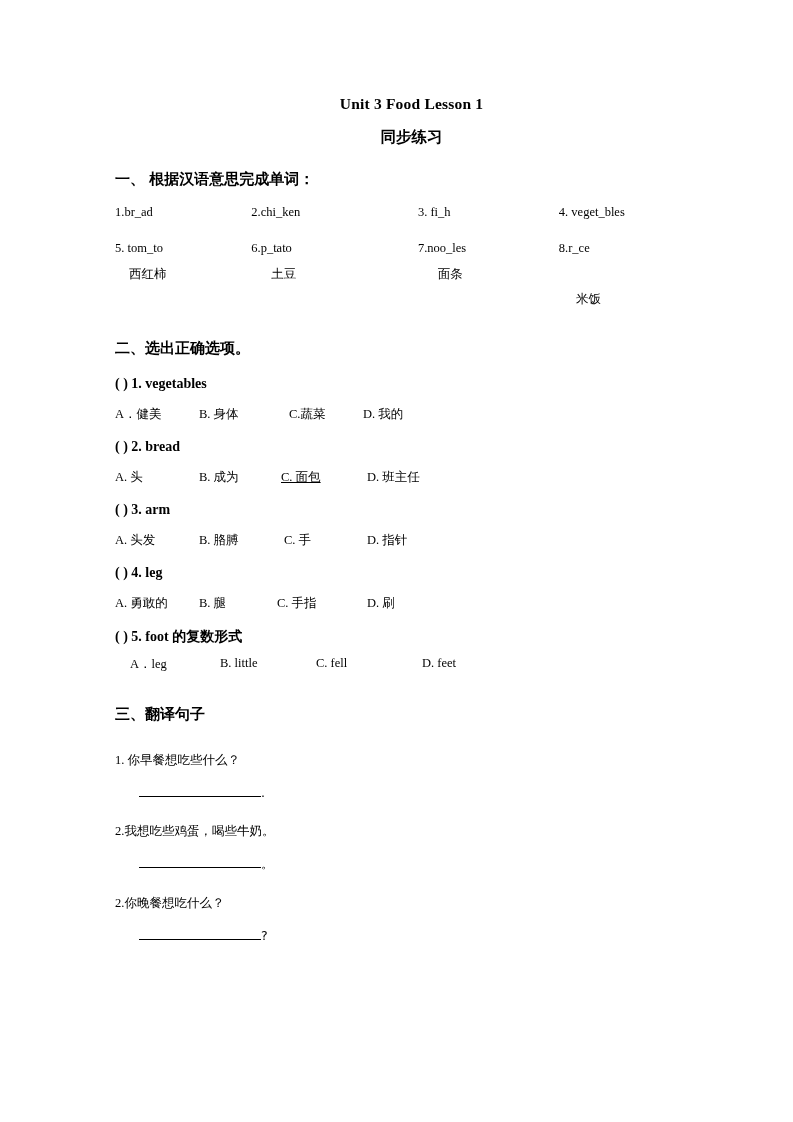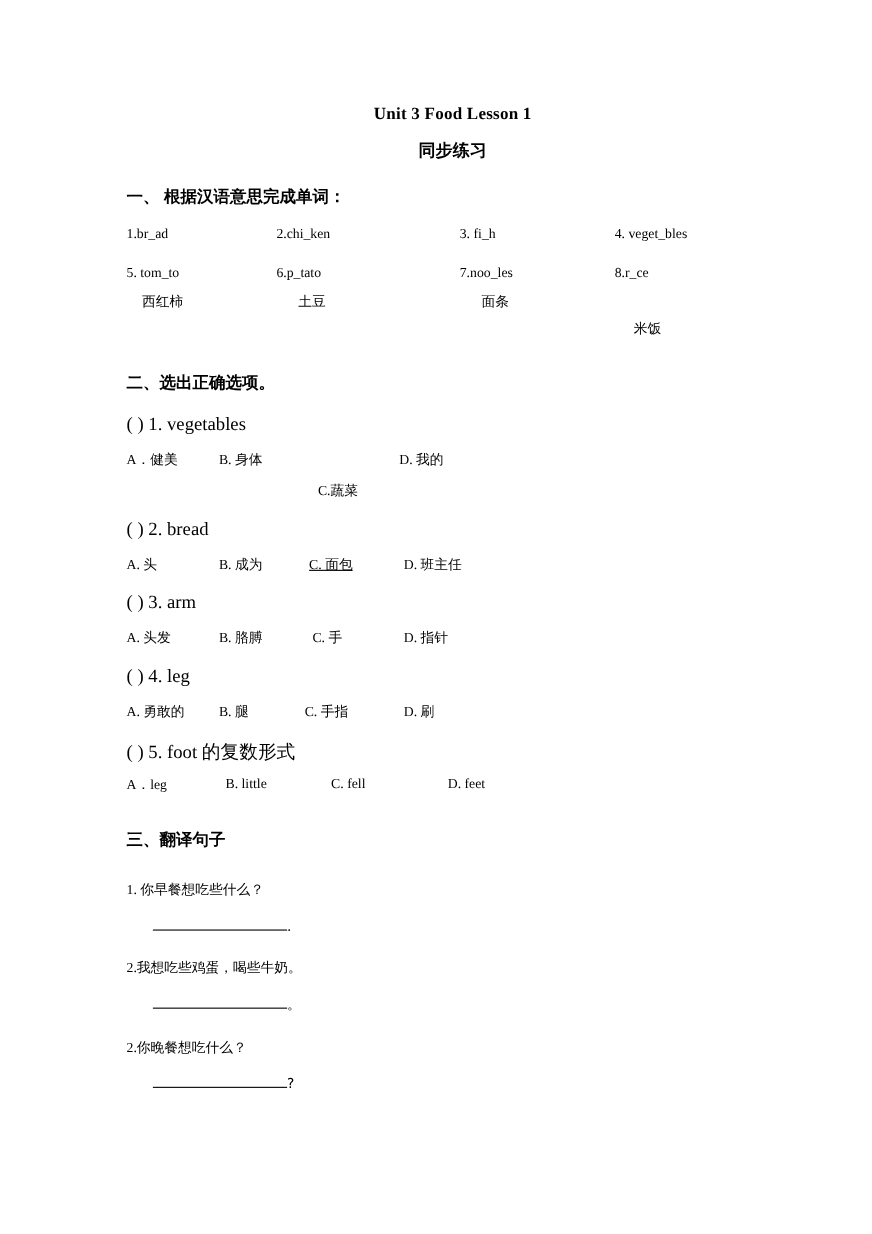--- a/index.html
+++ b/index.html
@@ -83,52 +83,53 @@
   .row2a .w-col:nth-child(1) { width: 113px; padding-left: 14px; }
   .row2a .w-col:nth-child(2) { width: 146px; padding-left: 20px; }
   .row2a .w-col:nth-child(3) { width: 118px; padding-left: 20px; }
   .row2a .w-col:nth-child(4) { width: 140px; padding-left: 17px; margin-top: 25px; }
 
   .cn { font-family: "DejaVu Sans", sans-serif; font-size: 12.5px; }
 
   
   .q-block { margin-top: 18px; }
   .q-stem {
-    font-size: 17px;
+    font-size: 14px;
     margin-top: 16px;
     font-family: "Liberation Serif", serif;
+    font-weight: bold;
   }
   .q-opts {
     display: flex;
     font-size: 12.5px;
     margin-top: 14px;
     font-family: "Liberation Serif", serif;
   }
   .opt { box-sizing: border-box; }
   .opts-a .opt:nth-child(1) { width: 84px; }
   .opts-a .opt:nth-child(2) { width: 90px; }
-  .opts-a .opt:nth-child(3) { width: 74px; margin-top: 28px; }
+  .opts-a .opt:nth-child(3) { width: 74px; }
   .opts-a .opt:nth-child(4) { width: 100px; }
 
   .opts-b .opt:nth-child(1) { width: 84px; }
   .opts-b .opt:nth-child(2) { width: 82px; }
   .opts-b .opt:nth-child(3) { width: 86px; text-decoration: underline; }
   .opts-b .opt:nth-child(4) { width: 100px; }
 
   .opts-c .opt:nth-child(1) { width: 84px; }
   .opts-c .opt:nth-child(2) { width: 85px; }
   .opts-c .opt:nth-child(3) { width: 83px; }
   .opts-c .opt:nth-child(4) { width: 100px; }
 
   .opts-d .opt:nth-child(1) { width: 84px; }
   .opts-d .opt:nth-child(2) { width: 78px; }
   .opts-d .opt:nth-child(3) { width: 90px; }
   .opts-d .opt:nth-child(4) { width: 100px; }
 
-  .opts-e .opt:nth-child(1) { width: 90px; }
+  .opts-e .opt:nth-child(1) { width: 90px; margin-left: 15px; }
   .opts-e .opt:nth-child(2) { width: 96px; }
   .opts-e .opt:nth-child(3) { width: 106px; }
   .opts-e .opt:nth-child(4) { width: 100px; }
   .opts-e { margin-top: 10px; }
 
   
   .t-block { margin-top: 14px; }
   .t-q {
     font-size: 12.5px;
     margin-top: 22px;

